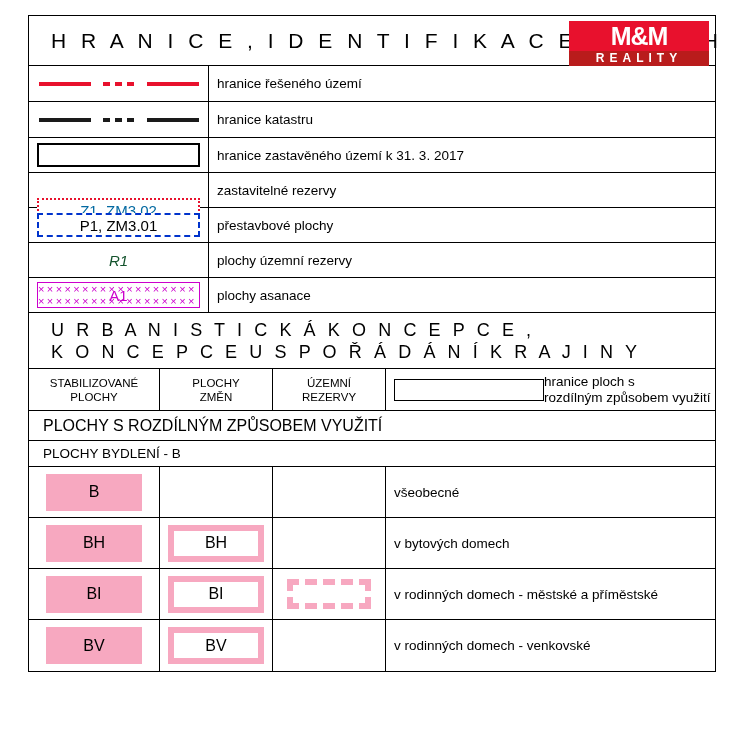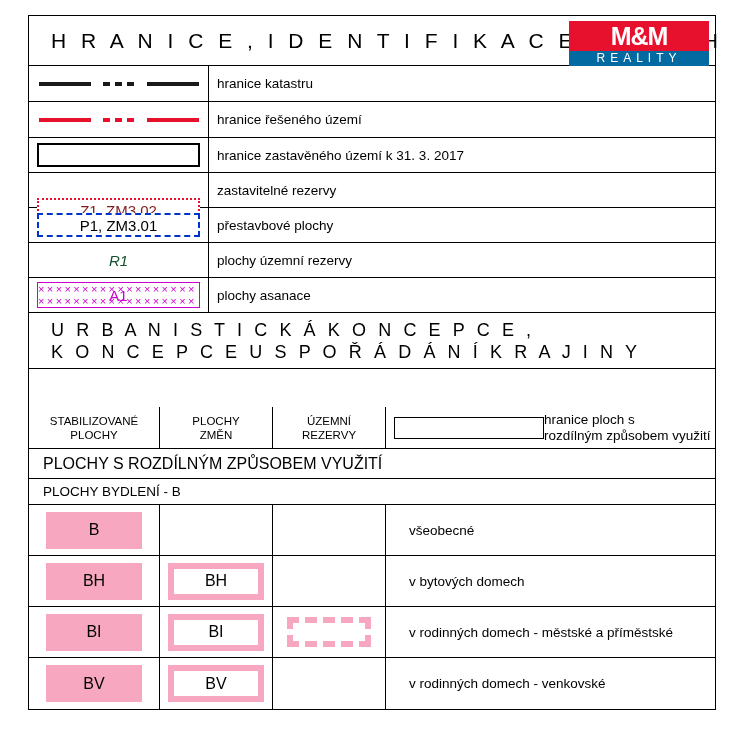--- a/index.html
+++ b/index.html
@@ -52,24 +52,24 @@
     background: #e8112d;
     color: #ffffff;
     font-weight: bold;
     font-size: 25px;
     text-align: center;
     line-height: 30px;
     letter-spacing: -1px;
     position: relative;
   }
   .logo-bot {
-    background: #0369a1;
+    background: #b91c1c;
     color: #ffffff;
     font-size: 12px;
-    font-weight: normal;
+    font-weight: bold;
     text-align: center;
     line-height: 15px;
     letter-spacing: 5px;
   }
 
   
   .sym-cell {
     width: 180px;
     min-width: 180px;
     border-right: 1px solid #000;
@@ -120,21 +120,21 @@
     box-sizing: border-box;
     display: flex;
     align-items: center;
     justify-content: center;
     font-size: 15px;
     background: #fff;
   }
   .box-black { border: 2px solid #000; }
   .box-red {
     border: 2px dotted #e8112d;
-    color: #7f1d1d;
+    color: #0369a1;
     margin-top: 40px;
   }
   .box-blue {
     border: 2px dashed #0033cc;
     color: #000000;
   }
   .plain-red {
     color: #14532d;
     font-size: 15px;
     font-style: italic;
@@ -177,21 +177,21 @@
     box-sizing: border-box;
   }
   .head2 div {
     font-size: 18px;
     letter-spacing: 3.6px;
     line-height: 22px;
     white-space: nowrap;
   }
 
   
-  .colhdr { height: 42px; margin-top: 38px; }
+  .colhdr { height: 42px; }
   .c1, .c2, .c3 {
     box-sizing: border-box;
     border-right: 1px solid #000;
     display: flex;
     flex-direction: column;
     align-items: center;
     justify-content: center;
     font-size: 11.5px;
     line-height: 14px;
     text-align: center;
@@ -273,65 +273,64 @@
   }
   .dashrect {
     width: 84px;
     height: 30px;
     box-sizing: border-box;
     border: 6px dashed #f7a8c0;
   }
   .prow .c4 {
     font-size: 13.5px;
     align-items: center;
-    margin-left: 15px;
   }
   .empty-cell { }
 </style>
 </head>
 <body>
 
 <div class="legend">
 
   <div class="row title-row">
     <div class="title-text">H R A N I C E ,   I D E N T I F I K A C E   P L O C H</div>
     <div class="logo">
       <div class="logo-top">M&amp;M</div>
       <div class="logo-bot">REALITY</div>
     </div>
   </div>
 
   <div class="row h36">
     <div class="sym-cell">
+      <div class="lineseg red">
+        <span class="a"></span>
+        <span class="b">
+            <i></i>
+            <i></i>
+            <i></i>
+          </span>
+        <span class="c"></span>
+      </div>
+    </div>
+    <div class="desc-cell">hranice řešeného území</div>
+  </div>
+
+  <div class="row h36">
+    <div class="sym-cell">
       <div class="lineseg blk">
         <span class="a"></span>
         <span class="b">
             <i></i>
             <i></i>
             <i></i>
           </span>
         <span class="c"></span>
       </div>
     </div>
     <div class="desc-cell">hranice katastru</div>
-  </div>
-
-  <div class="row h36">
-    <div class="sym-cell">
-      <div class="lineseg red">
-        <span class="a"></span>
-        <span class="b">
-            <i></i>
-            <i></i>
-            <i></i>
-          </span>
-        <span class="c"></span>
-      </div>
-    </div>
-    <div class="desc-cell">hranice řešeného území</div>
   </div>
 
   <div class="row h35">
     <div class="sym-cell">
       <div class="boxsym box-black"></div>
     </div>
     <div class="desc-cell">hranice zastavěného území k 31. 3. 2017</div>
   </div>
 
   <div class="row h35">

